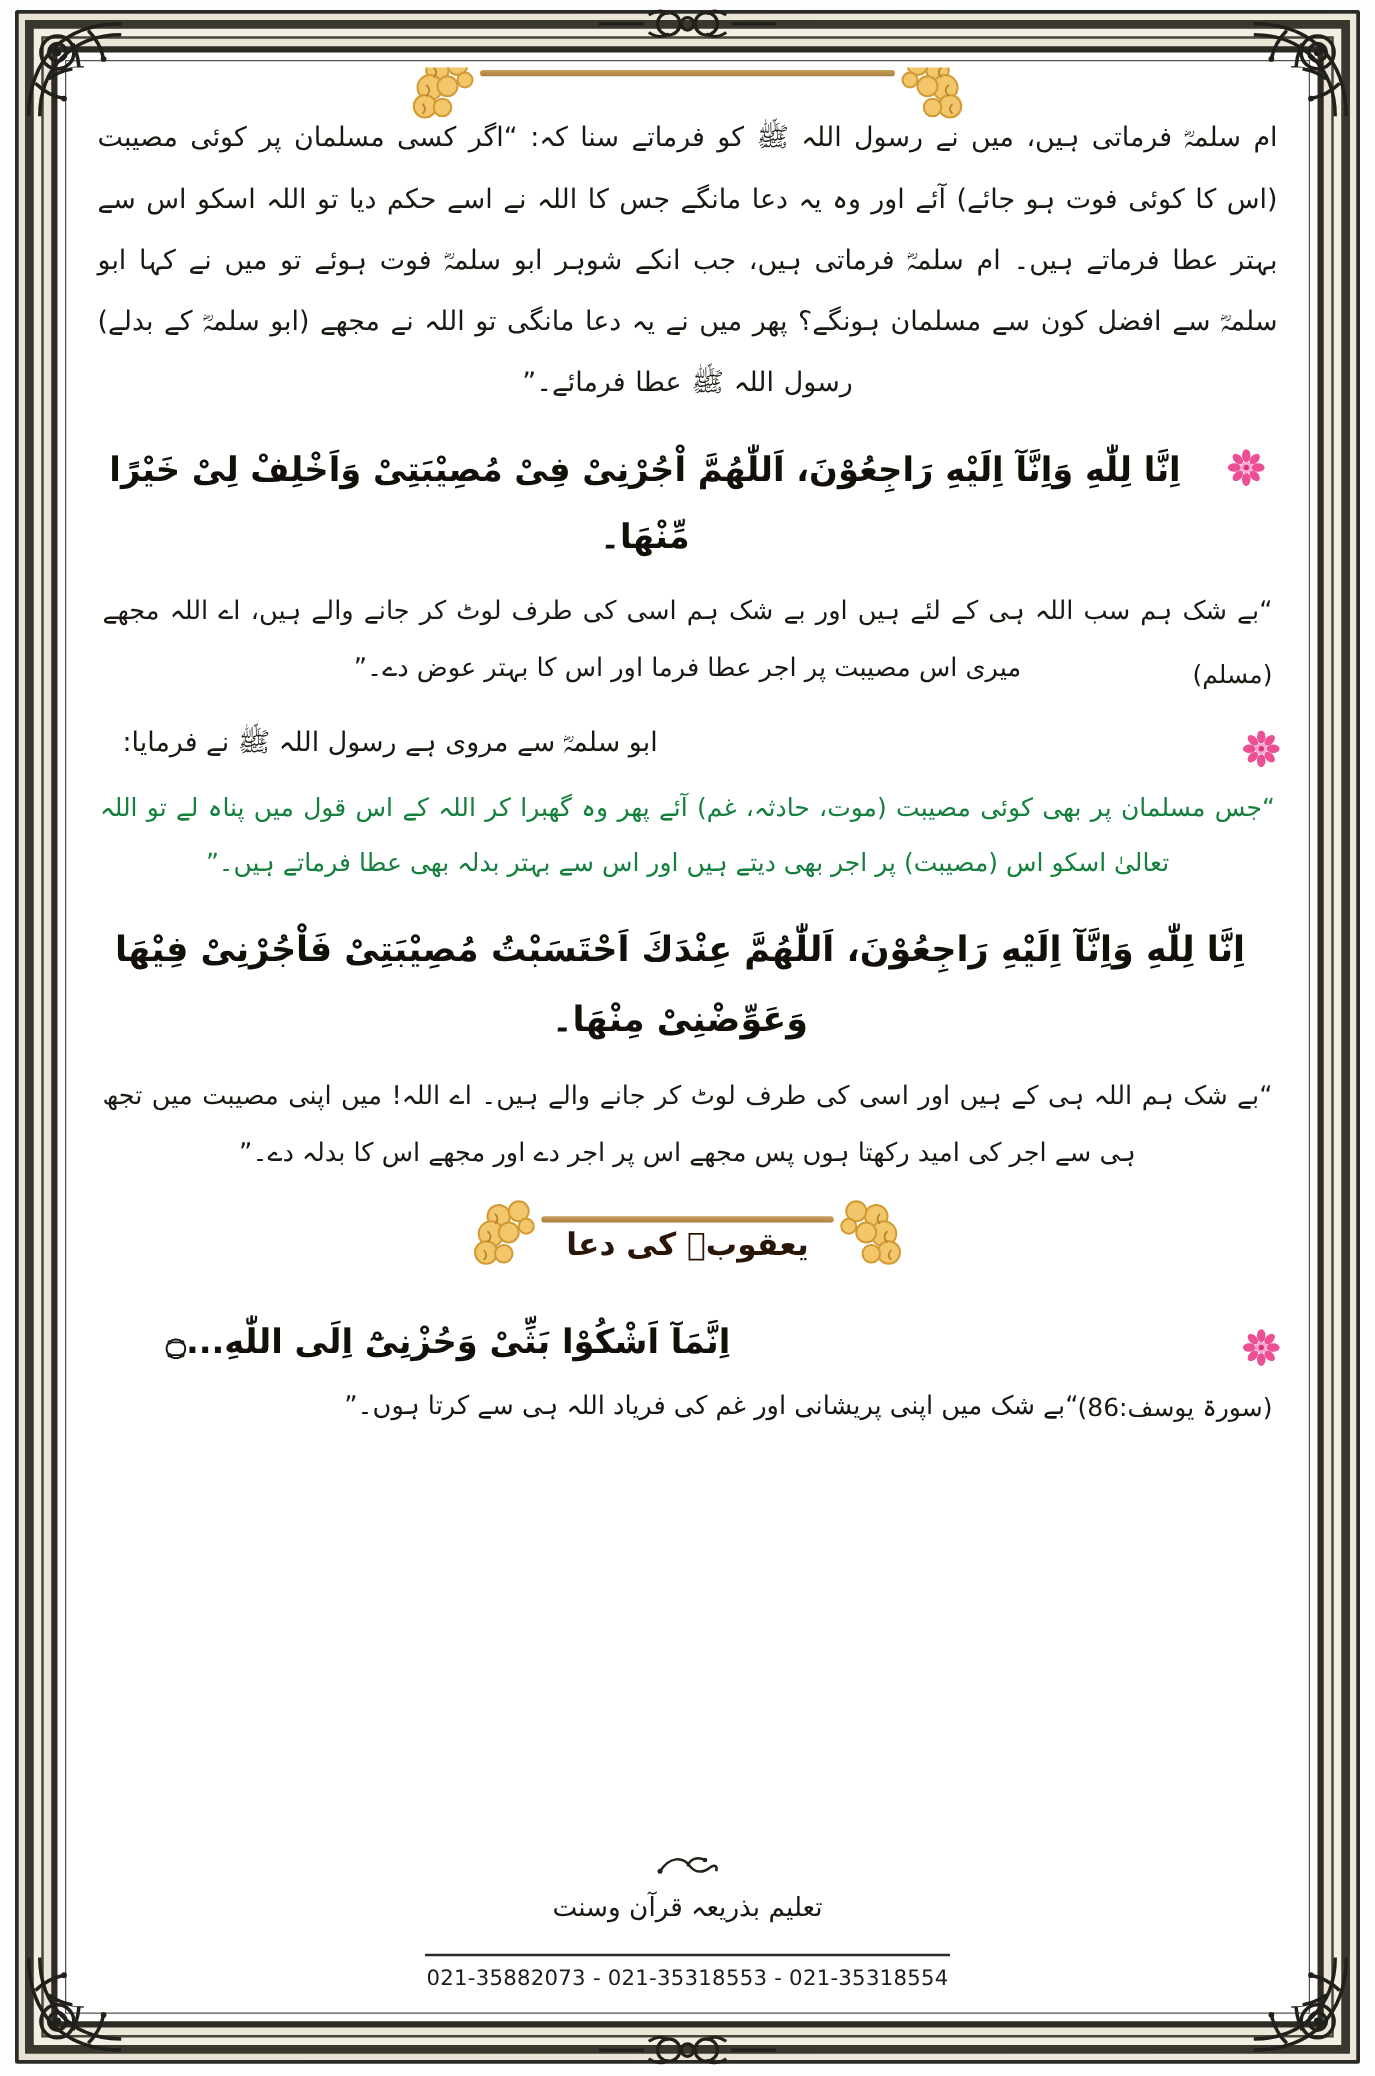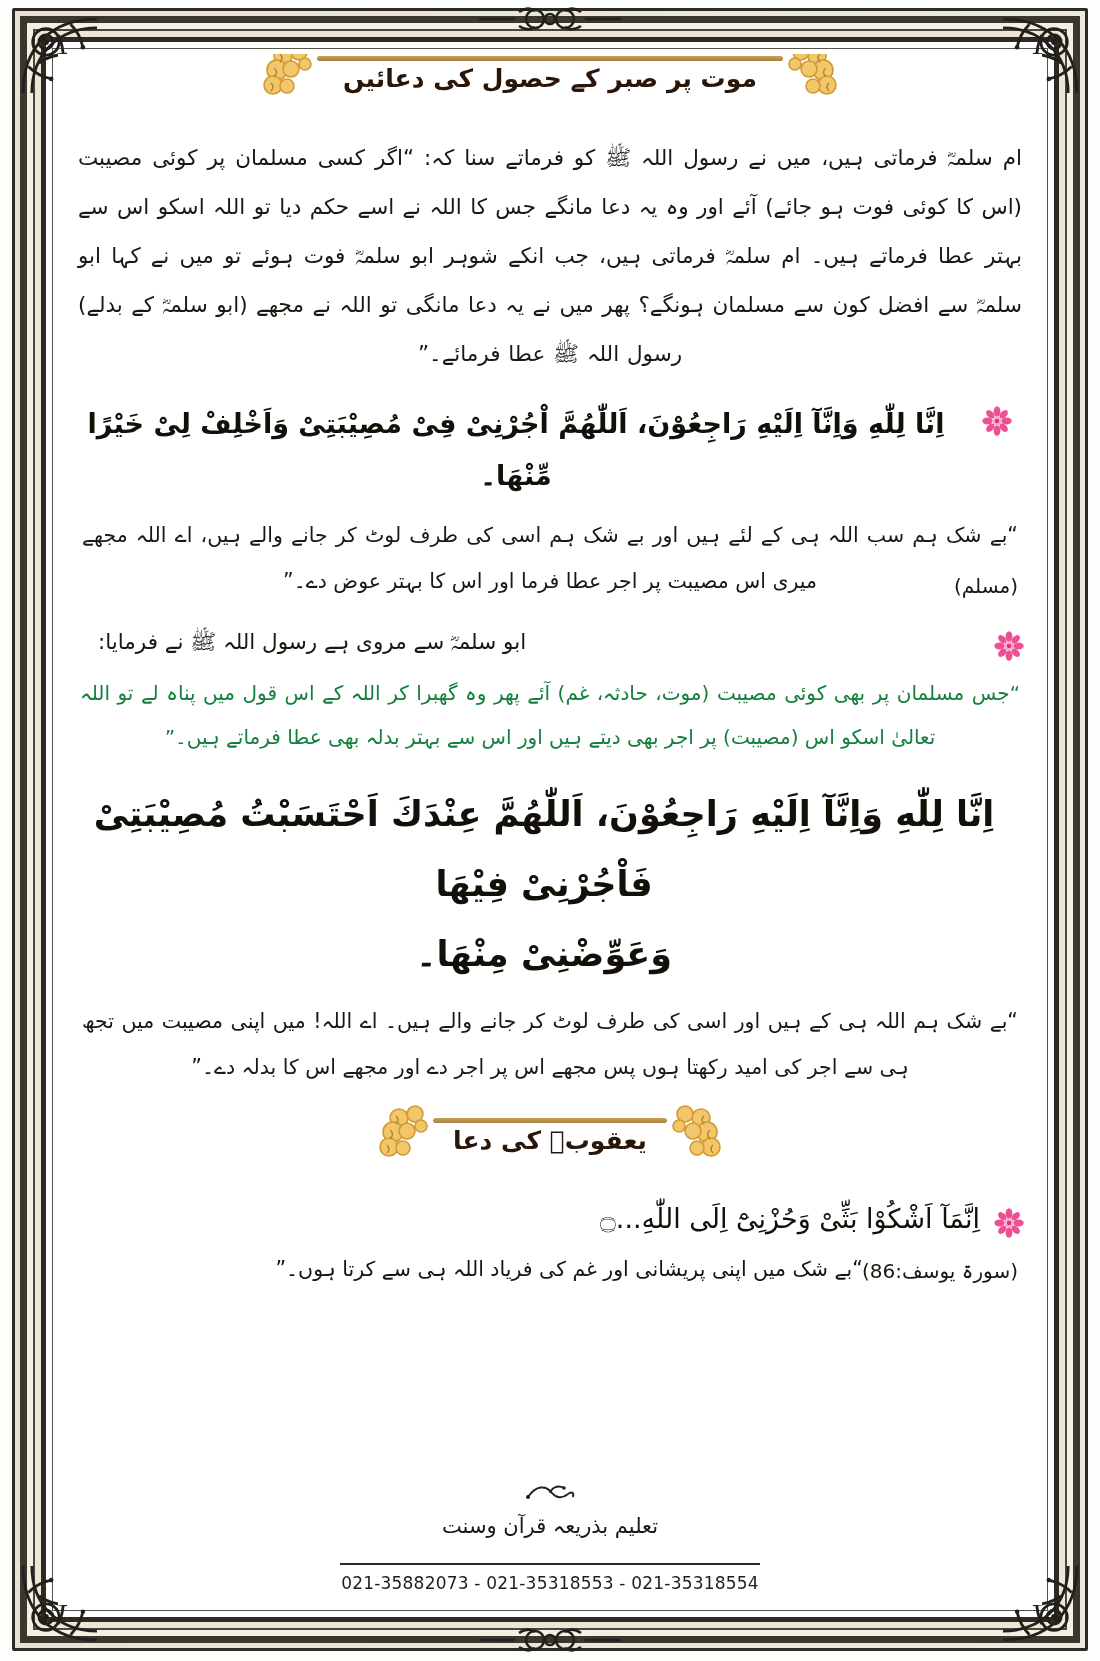--- a/index.html
+++ b/index.html
@@ -147,21 +147,21 @@
   .dua-text{
     flex:1;
     font-size:27px;
     line-height:1.95;
     font-weight:700;
     color:#121008;
     text-align:center;
     letter-spacing:.4px;
   }
   .dua-text.big{
-    font-size:35px;
+    font-size:28px;
     line-height:2.0;
   }
   .bullet{
     flex:0 0 auto;
     width:30px;height:30px;
     margin-top:8px;
   }
   .bullet svg{width:100%;height:100%;display:block;}
 
   
@@ -204,23 +204,23 @@
   .cite-row .cite{margin-top:0;}
   .cite-row .sp{flex:1;}
 
   
   .verse-row{
     display:flex;align-items:center;gap:14px;
     margin:20px 4px 0 4px;
   }
   .verse-text{
     flex:1;
-    text-align:right;
+    text-align:left;
     font-size:27px;
-    font-weight:400;
+    font-weight:700;
     line-height:1.9;
     color:#121008;
     padding-left:6%;
   }
   .verse-trans{
     font-size:20.5px;
     line-height:2.1;
     text-align:center;
     margin:4px 0 0 0;
     padding-left:4%;
@@ -437,21 +437,20 @@
                   <circle cx="26" cy="44" r="7"></circle>
                 <circle cx="44" cy="22" r="6"></circle>
               </g>
               <g fill="none" stroke="#b9802a" stroke-width="1.4">
                 <path d="M19 12 q4 4 0 8"></path>
                   <path d="M13 26 q5 4 0 9"></path>
                   <path d="M10 41 q4 4 0 8"></path>
               </g>
             </svg>
           </span>
-          <span class="banner-text">موت پر صبر کے حصول کی دعائیں</span>
         </div>
       </div>
 
       <p class="urdu-par first">ام سلمہؓ فرماتی ہیں، میں نے رسول اللہ ﷺ کو فرماتے سنا کہ: “اگر کسی مسلمان پر کوئی مصیبت (اس کا کوئی فوت ہو جائے) آئے اور وہ یہ دعا مانگے جس کا اللہ نے اسے حکم دیا تو اللہ اسکو اس سے بہتر عطا فرماتے ہیں۔ ام سلمہؓ فرماتی ہیں، جب انکے شوہر ابو سلمہؓ فوت ہوئے تو میں نے کہا ابو سلمہؓ سے افضل کون سے مسلمان ہونگے؟ پھر میں نے یہ دعا مانگی تو اللہ نے مجھے (ابو سلمہؓ کے بدلے) رسول اللہ ﷺ عطا فرمائے۔”</p>
 
       <div class="dua-row">
         <span class="bullet">
           <svg viewBox="0 0 30 30">
             <g fill="#ec4f93">
               <ellipse cx="15" cy="5.5" rx="3.4" ry="5.2"></ellipse>

